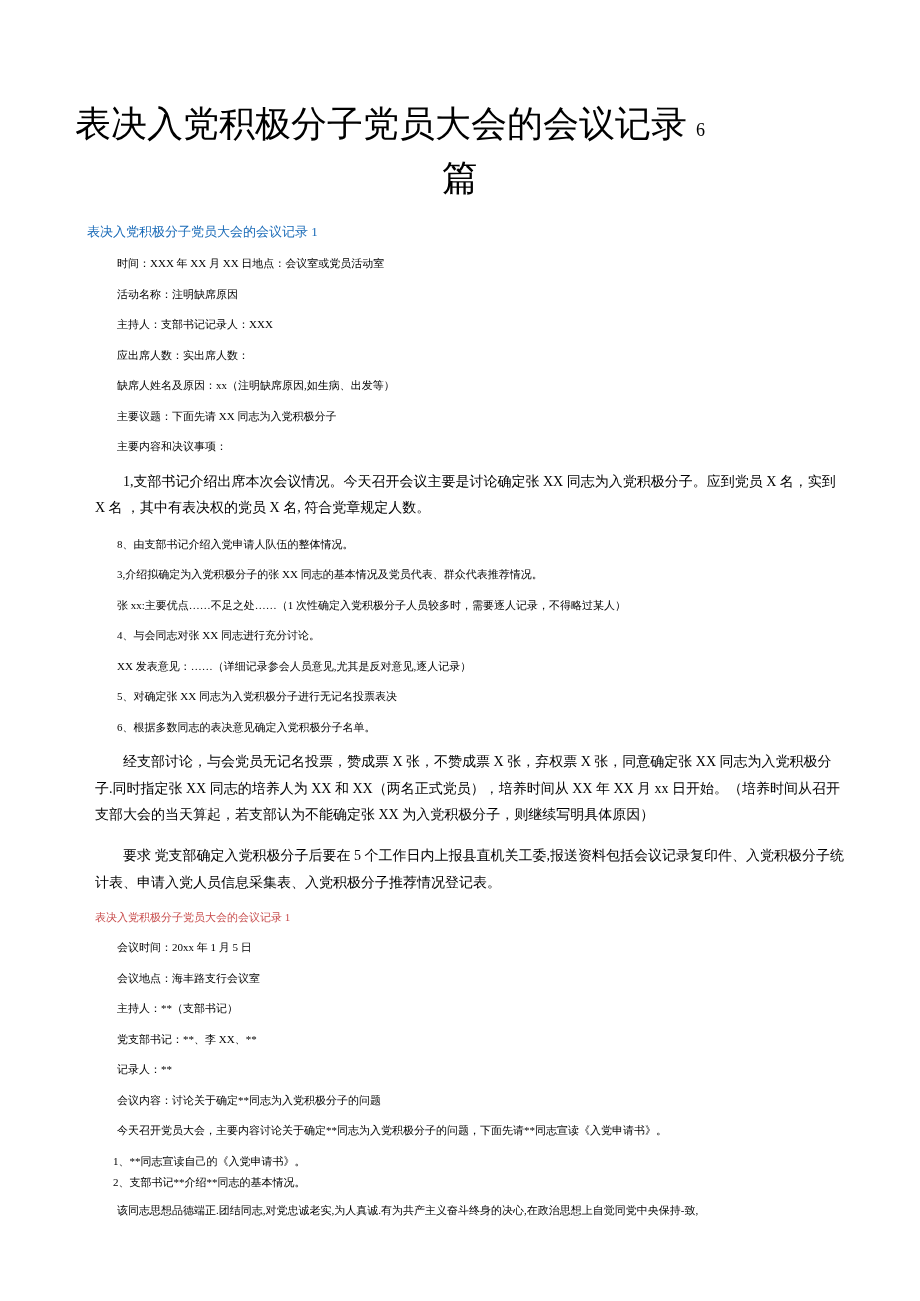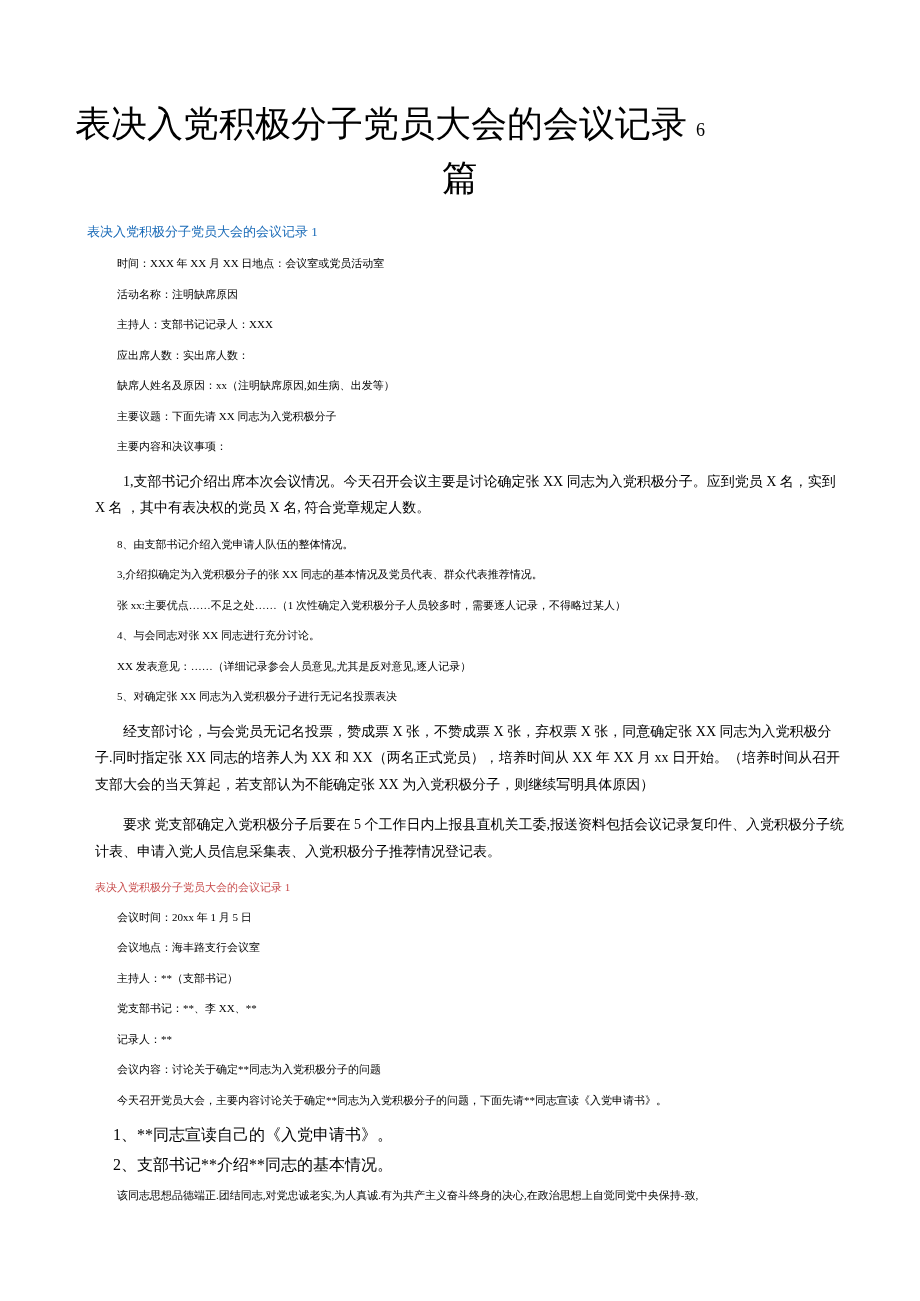--- a/index.html
+++ b/index.html
@@ -44,21 +44,21 @@
     .para {
       font-size: 11px;
       color: #000;
       margin: 0 0 14px 0;
       line-height: 1.5;
       text-indent: 2em;
       padding-left: 20px;
       font-family: "SimSun", "宋体", serif;
     }
     .para-noindent {
-      font-size: 16px;
+      font-size: 11px;
       color: #000;
       margin: 0 0 4px 0;
       line-height: 1.6;
       padding-left: 38px;
       font-family: "SimSun", "宋体", serif;
     }
     .para-wrap {
       font-size: 14px;
       color: #000;
       margin: 0 0 14px 0;
@@ -88,20 +88,21 @@
   <div class="para">缺席人姓名及原因：xx（注明缺席原因,如生病、出发等）</div>
   <div class="para">主要议题：下面先请 XX 同志为入党积极分子</div>
   <div class="para">主要内容和决议事项：</div>
   <div class="para-wrap">1,支部书记介绍出席本次会议情况。今天召开会议主要是讨论确定张 XX 同志为入党积极分子。应到党员 X 名，实到 X 名 ，其中有表决权的党员 X 名,  符合党章规定人数。</div>
   <div class="para">8、由支部书记介绍入党申请人队伍的整体情况。</div>
   <div class="para">3,介绍拟确定为入党积极分子的张 XX 同志的基本情况及党员代表、群众代表推荐情况。</div>
   <div class="para">张 xx:主要优点……不足之处……（1 次性确定入党积极分子人员较多时，需要逐人记录，不得略过某人）</div>
   <div class="para">4、与会同志对张 XX 同志进行充分讨论。</div>
   <div class="para">XX 发表意见：……（详细记录参会人员意见,尤其是反对意见,逐人记录）</div>
   <div class="para">5、对确定张 XX 同志为入党积极分子进行无记名投票表决</div>
+  <div class="para">6、根据多数同志的表决意见确定入党积极分子名单。</div>
   <div class="para-wrap">经支部讨论，与会党员无记名投票，赞成票 X 张，不赞成票 X 张，弃权票 X 张，同意确定张 XX 同志为入党积极分子.同时指定张 XX 同志的培养人为 XX 和 XX（两名正式党员），培养时间从 XX 年 XX 月 xx 日开始。（培养时间从召开支部大会的当天算起，若支部认为不能确定张 XX 为入党积极分子，则继续写明具体原因）</div>
   <div class="para-wrap">要求  党支部确定入党积极分子后要在 5 个工作日内上报县直机关工委,报送资料包括会议记录复印件、入党积极分子统计表、申请入党人员信息采集表、入党积极分子推荐情况登记表。</div>
 
   <div class="section-heading-red">表决入党积极分子党员大会的会议记录 1</div>
 
   <div class="para">会议时间：20xx 年 1 月 5 日</div>
   <div class="para">会议地点：海丰路支行会议室</div>
   <div class="para">主持人：**（支部书记）</div>
   <div class="para">党支部书记：**、李 XX、**</div>
   <div class="para">记录人：**</div>

